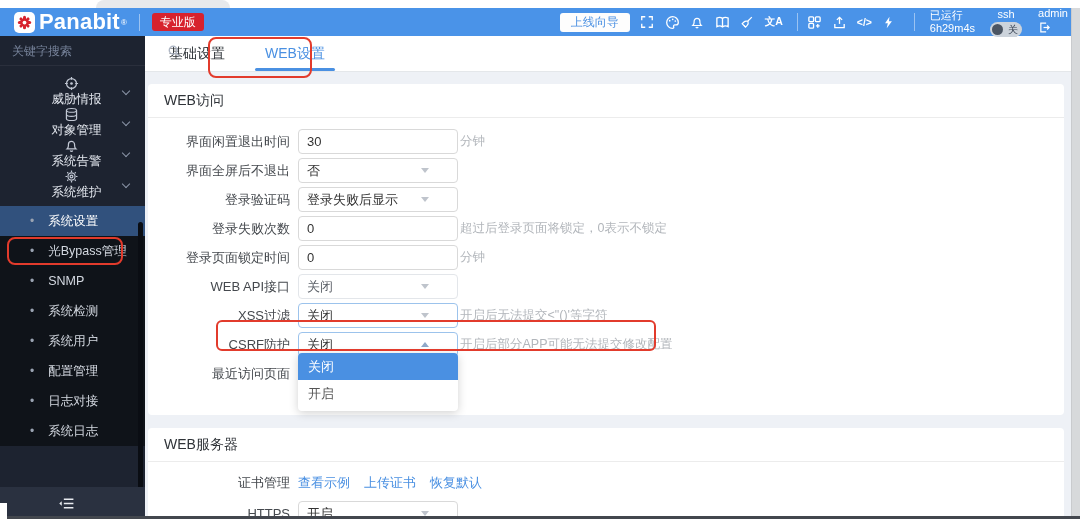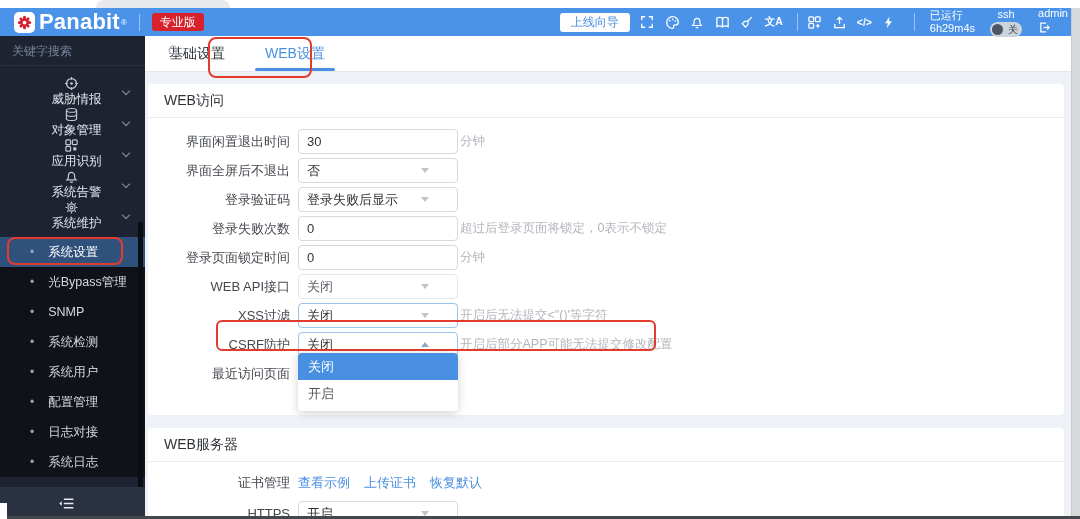--- a/index.html
+++ b/index.html
@@ -235,32 +235,20 @@
               <path d="M2.6 3.6v4.4c0 1.1 2.4 2 5.4 2s5.4-.9 5.4-2V3.6"></path>
               <path d="M2.6 8v4.4c0 1.1 2.4 2 5.4 2s5.4-.9 5.4-2V8"></path>
             </svg>
         </span>
         <span>对象管理</span>
         <span class="chev"></span>
       </div>
       <div class="menu-item">
         <span class="mi-icon">
           <svg width="15" height="15" viewBox="0 0 16 16" fill="none" stroke="currentColor" stroke-width="1.3">
-              <rect x="2" y="2" width="5" height="5" rx="1"></rect>
-              <rect x="9" y="2" width="5" height="5" rx="1"></rect>
-              <rect x="2" y="9" width="5" height="5" rx="1"></rect>
-              <rect x="9.8" y="9.8" width="3.4" height="3.4" rx=".7" fill="currentColor" stroke="none"></rect>
-            </svg>
-        </span>
-        <span>应用识别</span>
-        <span class="chev"></span>
-      </div>
-      <div class="menu-item">
-        <span class="mi-icon">
-          <svg width="15" height="15" viewBox="0 0 16 16" fill="none" stroke="currentColor" stroke-width="1.3">
               <path d="M3.2 11.6h9.6c-1-.9-1.5-2-1.5-3.4V7a3.3 3.3 0 0 0-6.6 0v1.2c0 1.4-.5 2.5-1.5 3.4Z"></path>
               <path d="M6.7 13.4a1.4 1.4 0 0 0 2.6 0"></path>
             </svg>
         </span>
         <span>系统告警</span>
         <span class="chev"></span>
       </div>
       <div class="menu-item">
         <span class="mi-icon">
           <svg width="15" height="15" viewBox="0 0 16 16" fill="none" stroke="currentColor" stroke-width="1.3">

